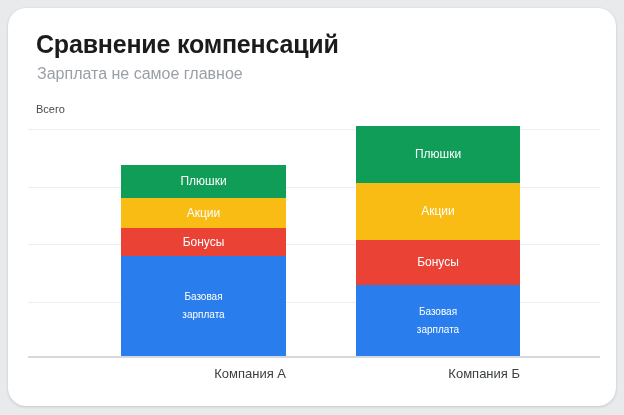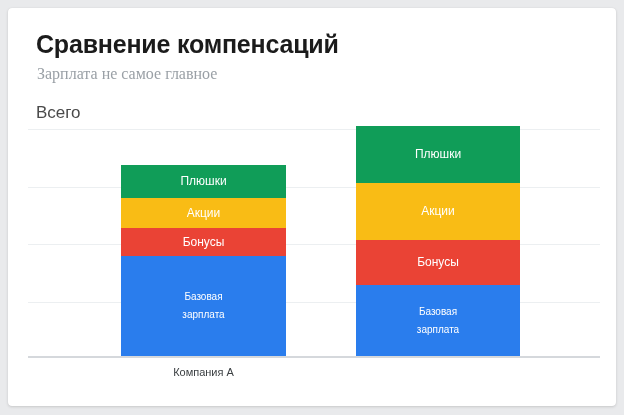--- a/index.html
+++ b/index.html
@@ -14,21 +14,21 @@
     overflow: hidden;
   }
 
   .card {
     position: absolute;
     left: 8px;
     top: 8px;
     width: 608px;
     height: 398px;
     background: #ffffff;
-    border-radius: 4px;
+    border-radius: 18px;
     box-shadow: 0 1px 3px rgba(0,0,0,0.14), 0 0 1px rgba(0,0,0,0.10);
     box-sizing: border-box;
     overflow: hidden;
   }
 
   .chart-title {
     position: absolute;
     left: 28px;
     top: 22px;
     font-size: 25px;
@@ -39,28 +39,27 @@
   }
 
   .chart-subtitle {
     position: absolute;
     left: 29px;
     top: 57px;
     font-size: 16px;
     font-weight: normal;
     color: #9aa0a6;
     white-space: nowrap;
-    font-family: Liberation Serif, serif;
   }
 
   .axis-label-y {
     position: absolute;
     left: 28px;
     top: 95px;
-    font-size: 17px;
+    font-size: 11px;
     color: #4a4a4a;
     white-space: nowrap;
   }
 
   
   .plot {
     position: absolute;
     left: 20px;
     top: 110px;
     width: 572px;
@@ -121,23 +120,23 @@
   }
 
   .segment .seg-text {
     display: block;
     white-space: pre-line;
   }
 
   .xtick {
     position: absolute;
     top: 358px;
-    font-size: 11px;
+    font-size: 13px;
     color: #3c4043;
-    text-align: center;
+    text-align: right;
   }
   .xtick.t0 { left: 113px; width: 165px; }
   .xtick.t1 { left: 348px; width: 164px; }
 </style>
 </head>
 <body>
 
 <div class="card">
 
   <div class="chart-title">Сравнение компенсаций</div>
@@ -182,14 +181,15 @@
           </div>
           <div class="segment big" style="height: 71px; background: rgb(42, 125, 237);">
             <span class="seg-text">Базовая
 зарплата</span>
           </div>
         </div>
       </div>
   </div>
 
   <div class="xtick t0">Компания А</div>
+  <div class="xtick t1">Компания Б</div>
 
 </div>
 
 </body></html>

